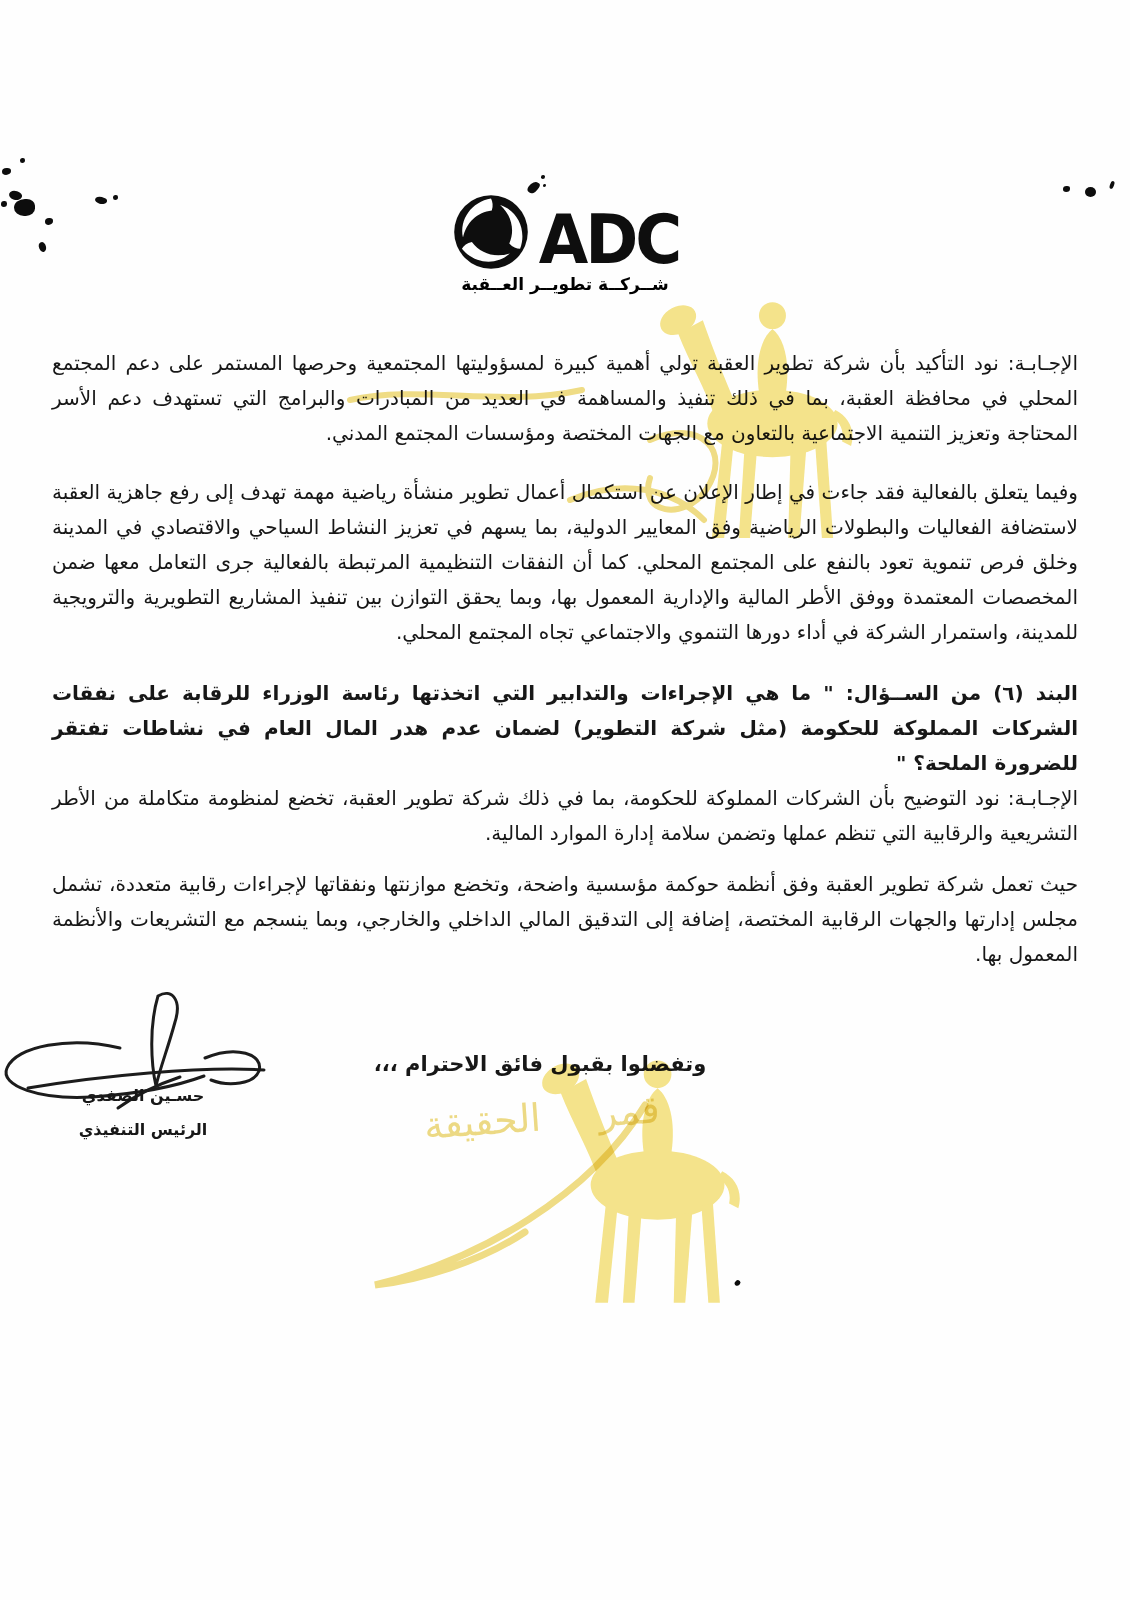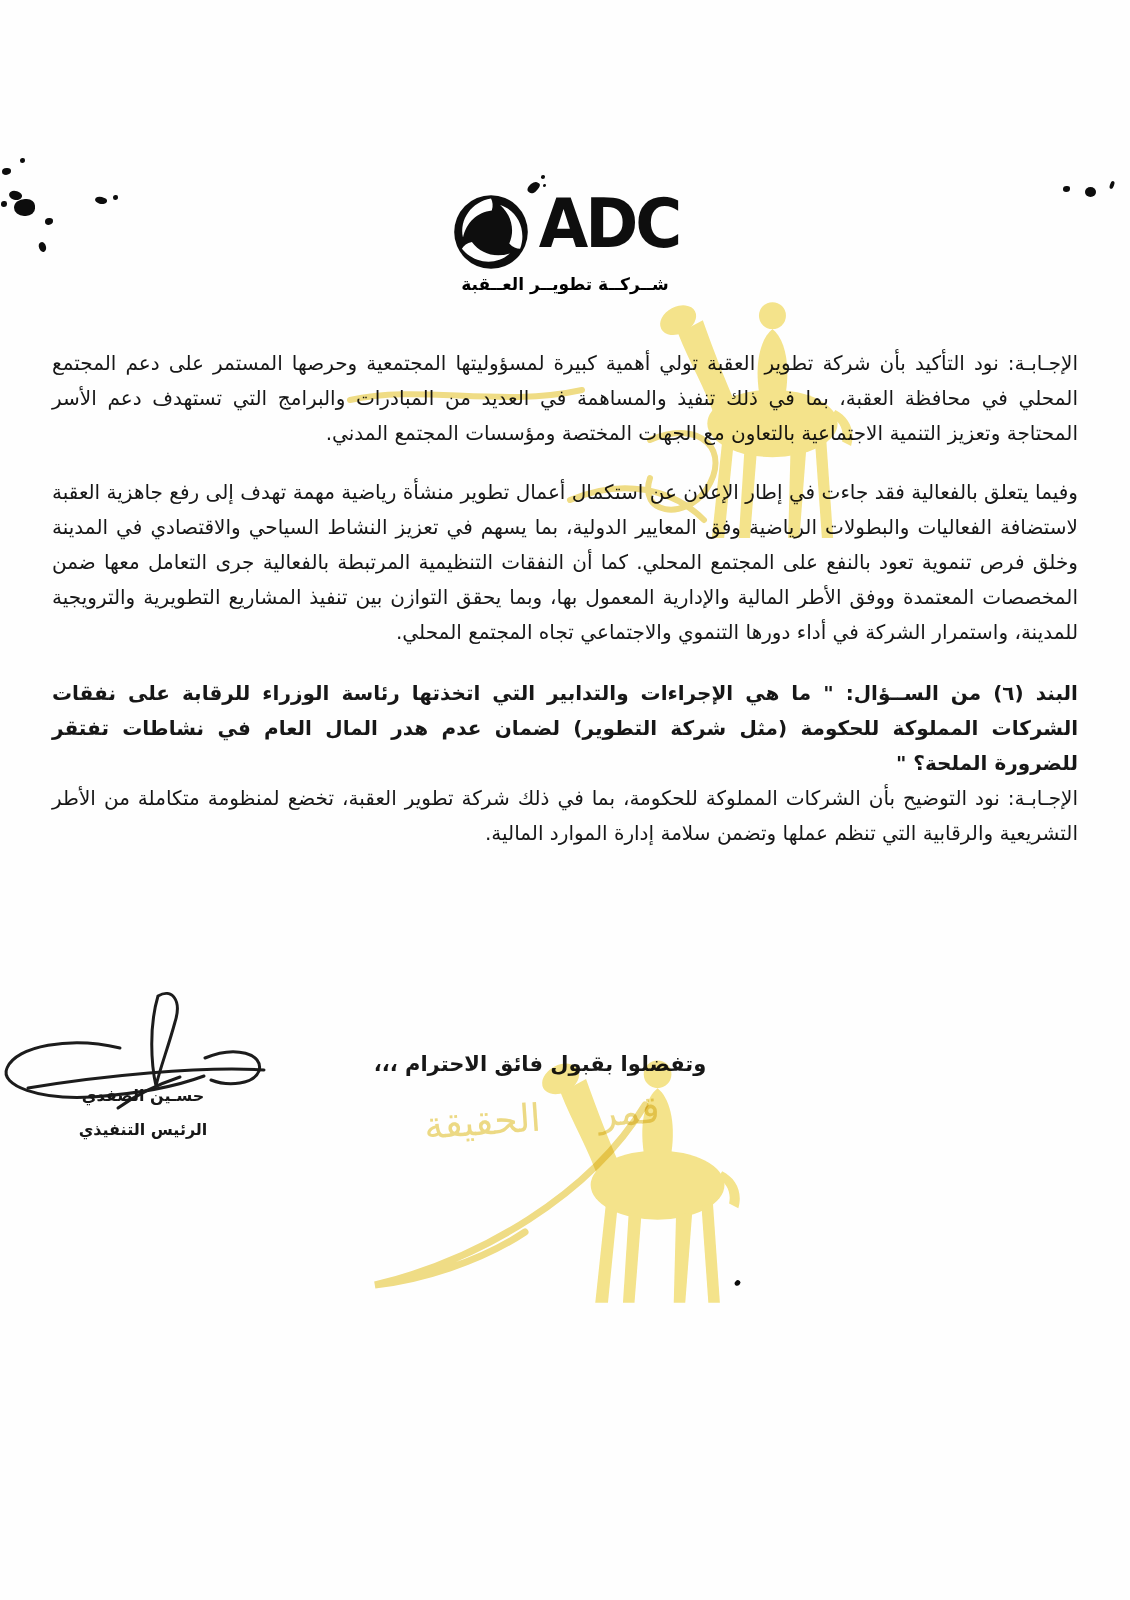--- a/index.html
+++ b/index.html
@@ -9,21 +9,21 @@
     font-family:"DejaVu Sans", sans-serif;
   }
   .page{
     position:relative;width:1130px;height:1600px;
     background:#fefefe;overflow:hidden;color:#161616;
   }
   
   .speck{position:absolute;background:#0d0d0d;border-radius:50% 40% 55% 45%;}
   
   .letterhead{position:absolute;top:192px;left:0;width:100%;text-align:center;z-index:2;}
-  .logo-row{display:flex;align-items:flex-start;justify-content:center;gap:8px;}
+  .logo-row{display:flex;align-items:flex-end;justify-content:center;gap:8px;}
   .spiral{width:80px;height:80px;}
   .wordmark{
     font-size:64px;font-weight:bold;letter-spacing:-3px;color:#0e0e0e;
     transform:scaleY(1.05);line-height:1;
   }
   .name-ar{
     margin-top:2px;font-size:17px;font-weight:bold;color:#000000;direction:rtl;
   }
   .name-en{
     margin-top:1px;font-size:10px;font-weight:bold;letter-spacing:1.5px;color:#111;
@@ -101,20 +101,21 @@
       <div class="wordmark">ADC</div>
     </div>
     <div class="name-ar">شــركــة تطويــر العــقبة</div>
   </header>
 
   <main class="letter-body">
     <p class="para p1">الإجـابـة: نود التأكيد بأن شركة تطوير العقبة تولي أهمية كبيرة لمسؤوليتها المجتمعية وحرصها المستمر على دعم المجتمع المحلي في محافظة العقبة، بما في ذلك تنفيذ والمساهمة في العديد من المبادرات والبرامج التي تستهدف دعم الأسر المحتاجة وتعزيز التنمية الاجتماعية بالتعاون مع الجهات المختصة ومؤسسات المجتمع المدني.</p>
     <p class="para p2">وفيما يتعلق بالفعالية فقد جاءت في إطار الإعلان عن استكمال أعمال تطوير منشأة رياضية مهمة تهدف إلى رفع جاهزية العقبة لاستضافة الفعاليات والبطولات الرياضية وفق المعايير الدولية، بما يسهم في تعزيز النشاط السياحي والاقتصادي في المدينة وخلق فرص تنموية تعود بالنفع على المجتمع المحلي. كما أن النفقات التنظيمية المرتبطة بالفعالية جرى التعامل معها ضمن المخصصات المعتمدة ووفق الأطر المالية والإدارية المعمول بها، وبما يحقق التوازن بين تنفيذ المشاريع التطويرية والترويجية للمدينة، واستمرار الشركة في أداء دورها التنموي والاجتماعي تجاه المجتمع المحلي.</p>
     <p class="para q">البند (٦) من الســؤال: " ما هي الإجراءات والتدابير التي اتخذتها رئاسة الوزراء للرقابة على نفقات الشركات المملوكة للحكومة (مثل شركة التطوير) لضمان عدم هدر المال العام في نشاطات تفتقر للضرورة الملحة؟ "</p>
     <p class="para p4">الإجـابـة: نود التوضيح بأن الشركات المملوكة للحكومة، بما في ذلك شركة تطوير العقبة، تخضع لمنظومة متكاملة من الأطر التشريعية والرقابية التي تنظم عملها وتضمن سلامة إدارة الموارد المالية.</p>
+    <p class="para p5">حيث تعمل شركة تطوير العقبة وفق أنظمة حوكمة مؤسسية واضحة، وتخضع موازنتها ونفقاتها لإجراءات رقابية متعددة، تشمل مجلس إدارتها والجهات الرقابية المختصة، إضافة إلى التدقيق المالي الداخلي والخارجي، وبما ينسجم مع التشريعات والأنظمة المعمول بها.</p>
   </main>
 
   <div class="closing">وتفضلوا بقبول فائق الاحترام ،،،</div>
 
   <svg class="signature-svg" viewBox="0 0 282 138" fill="none" stroke="#1c1c1c" stroke-width="3" stroke-linecap="round">
     <path d="M158,8 C172,0 182,12 175,34 C168,60 160,80 156,98 C151,76 149,38 158,8 Z"></path>
     <path d="M120,60 C70,48 16,58 7,80 C-1,98 40,112 92,109 C135,106 172,100 204,88"></path>
     <path d="M28,100 C100,88 200,78 264,82"></path>
     <path d="M205,70 C236,57 264,66 259,83 C254,96 229,99 211,92"></path>
     <path d="M118,120 C140,104 162,95 180,89"></path>

